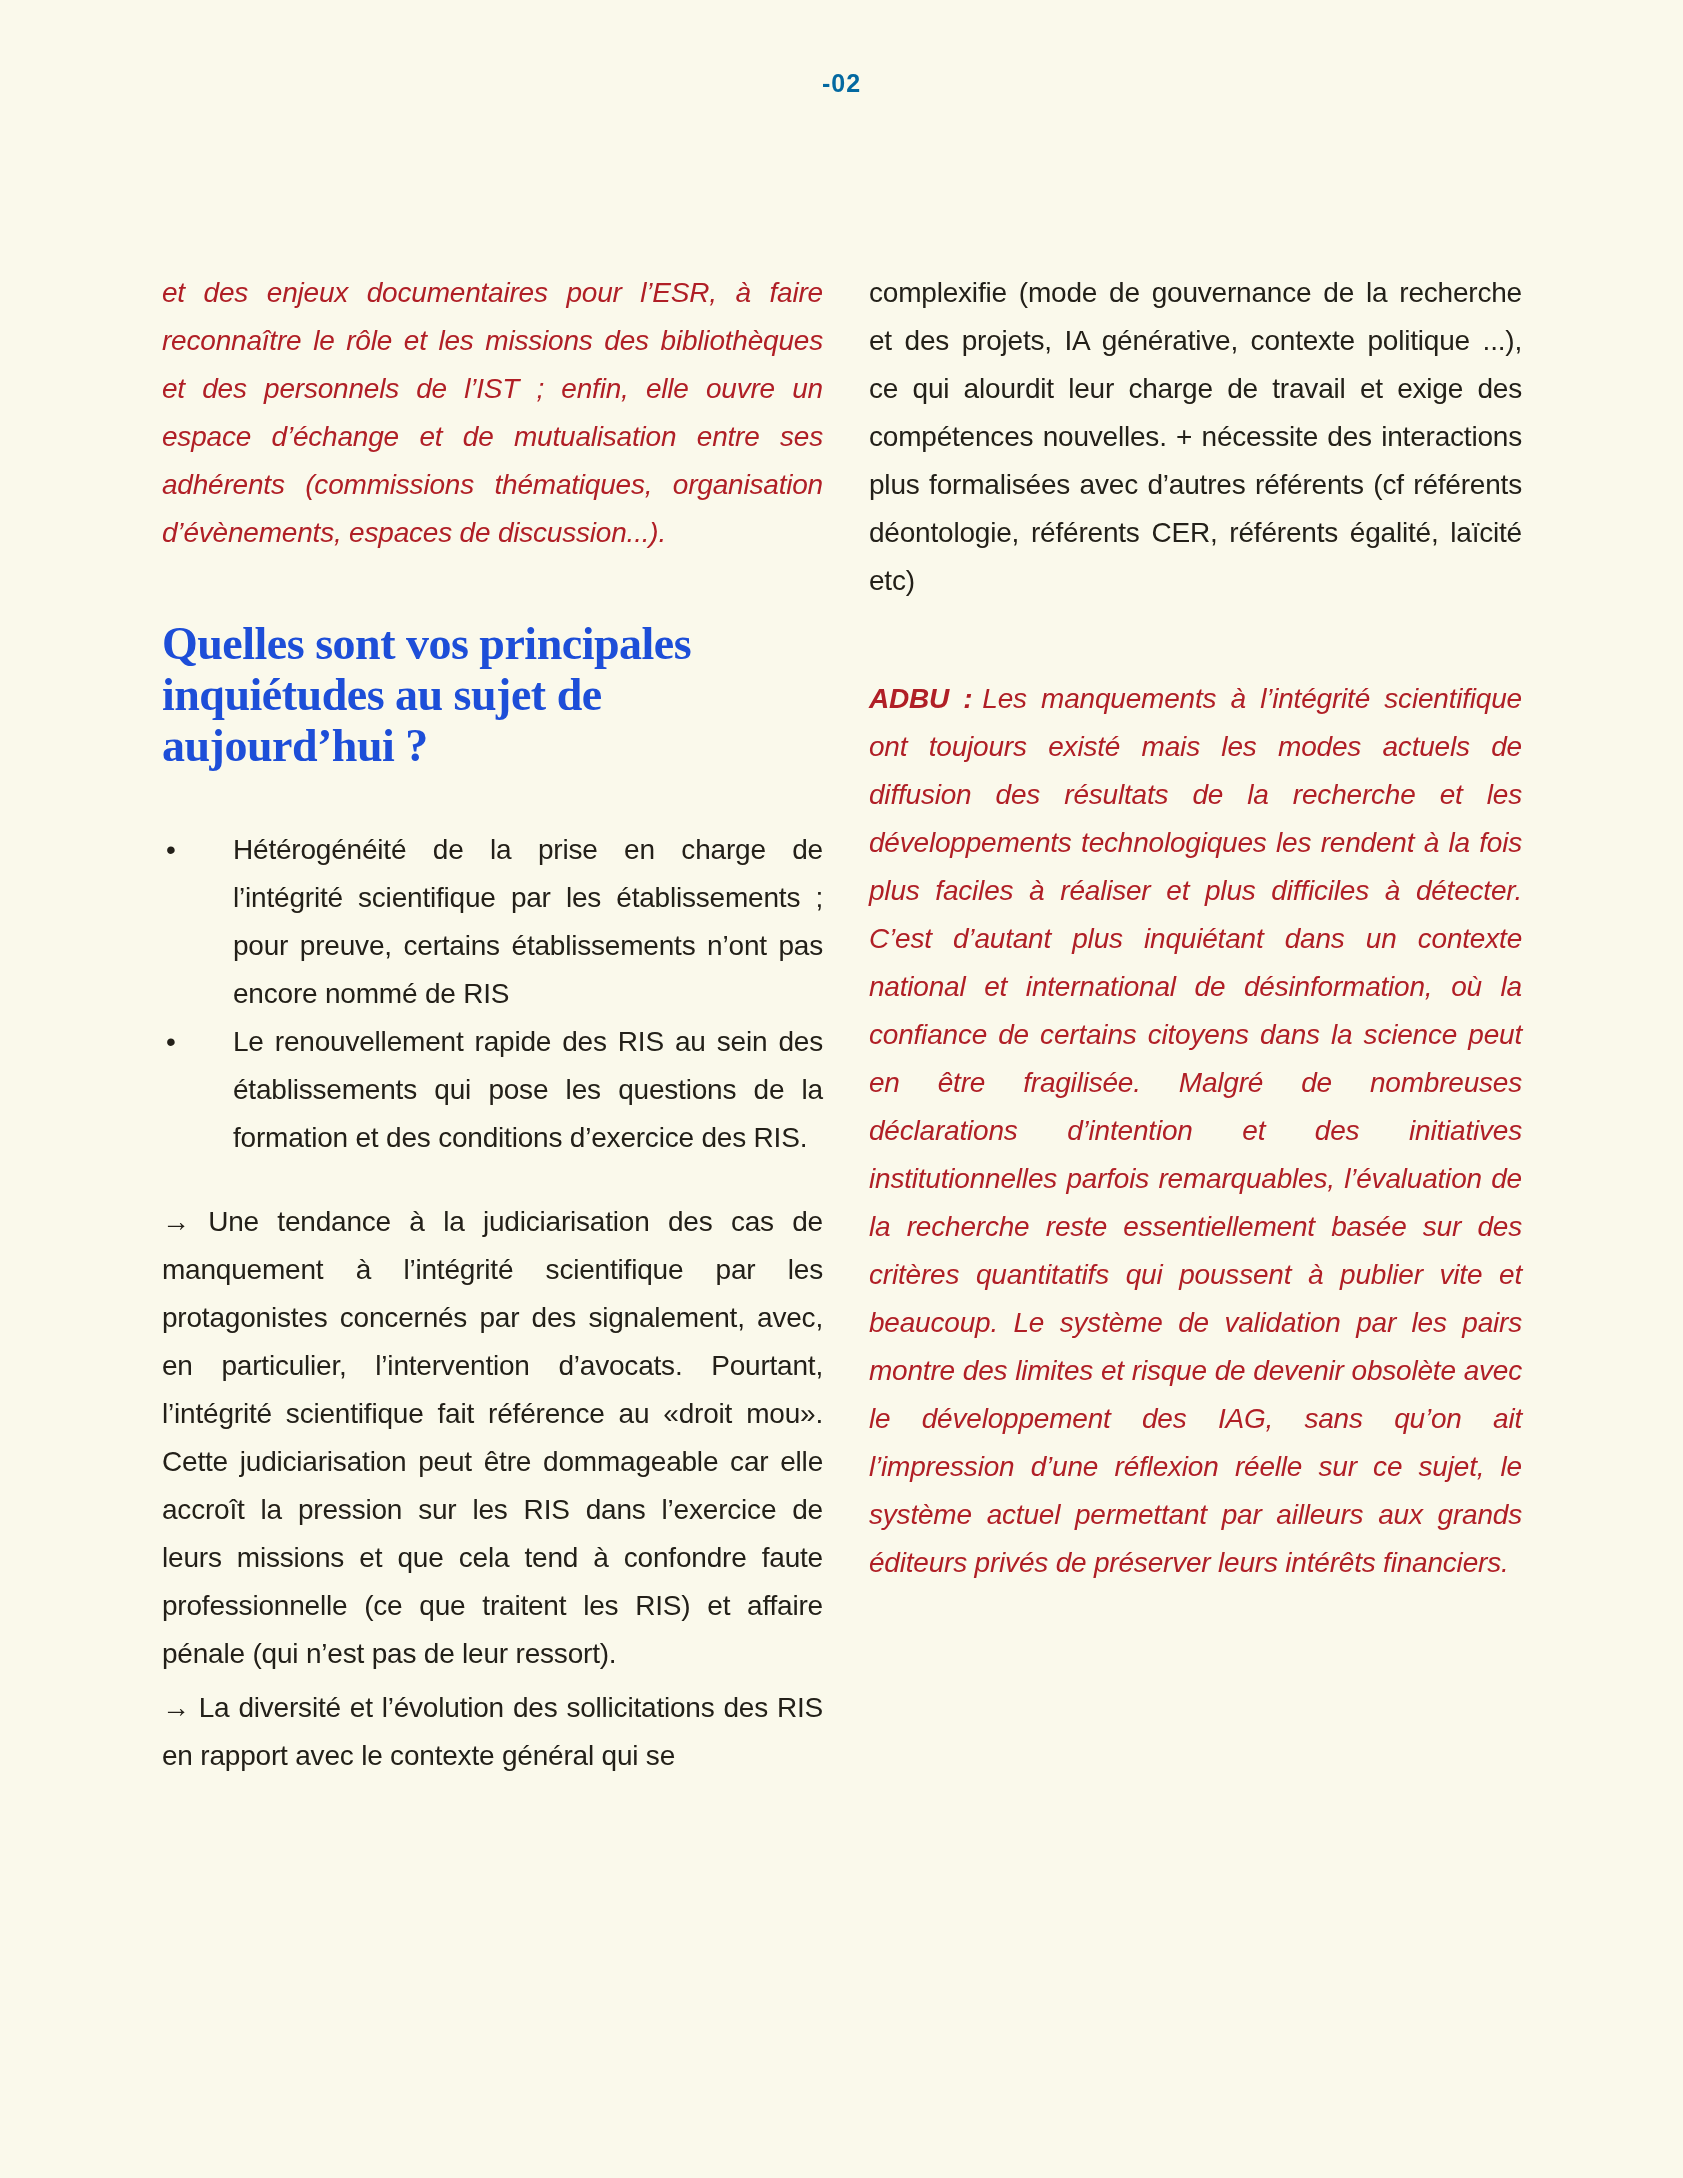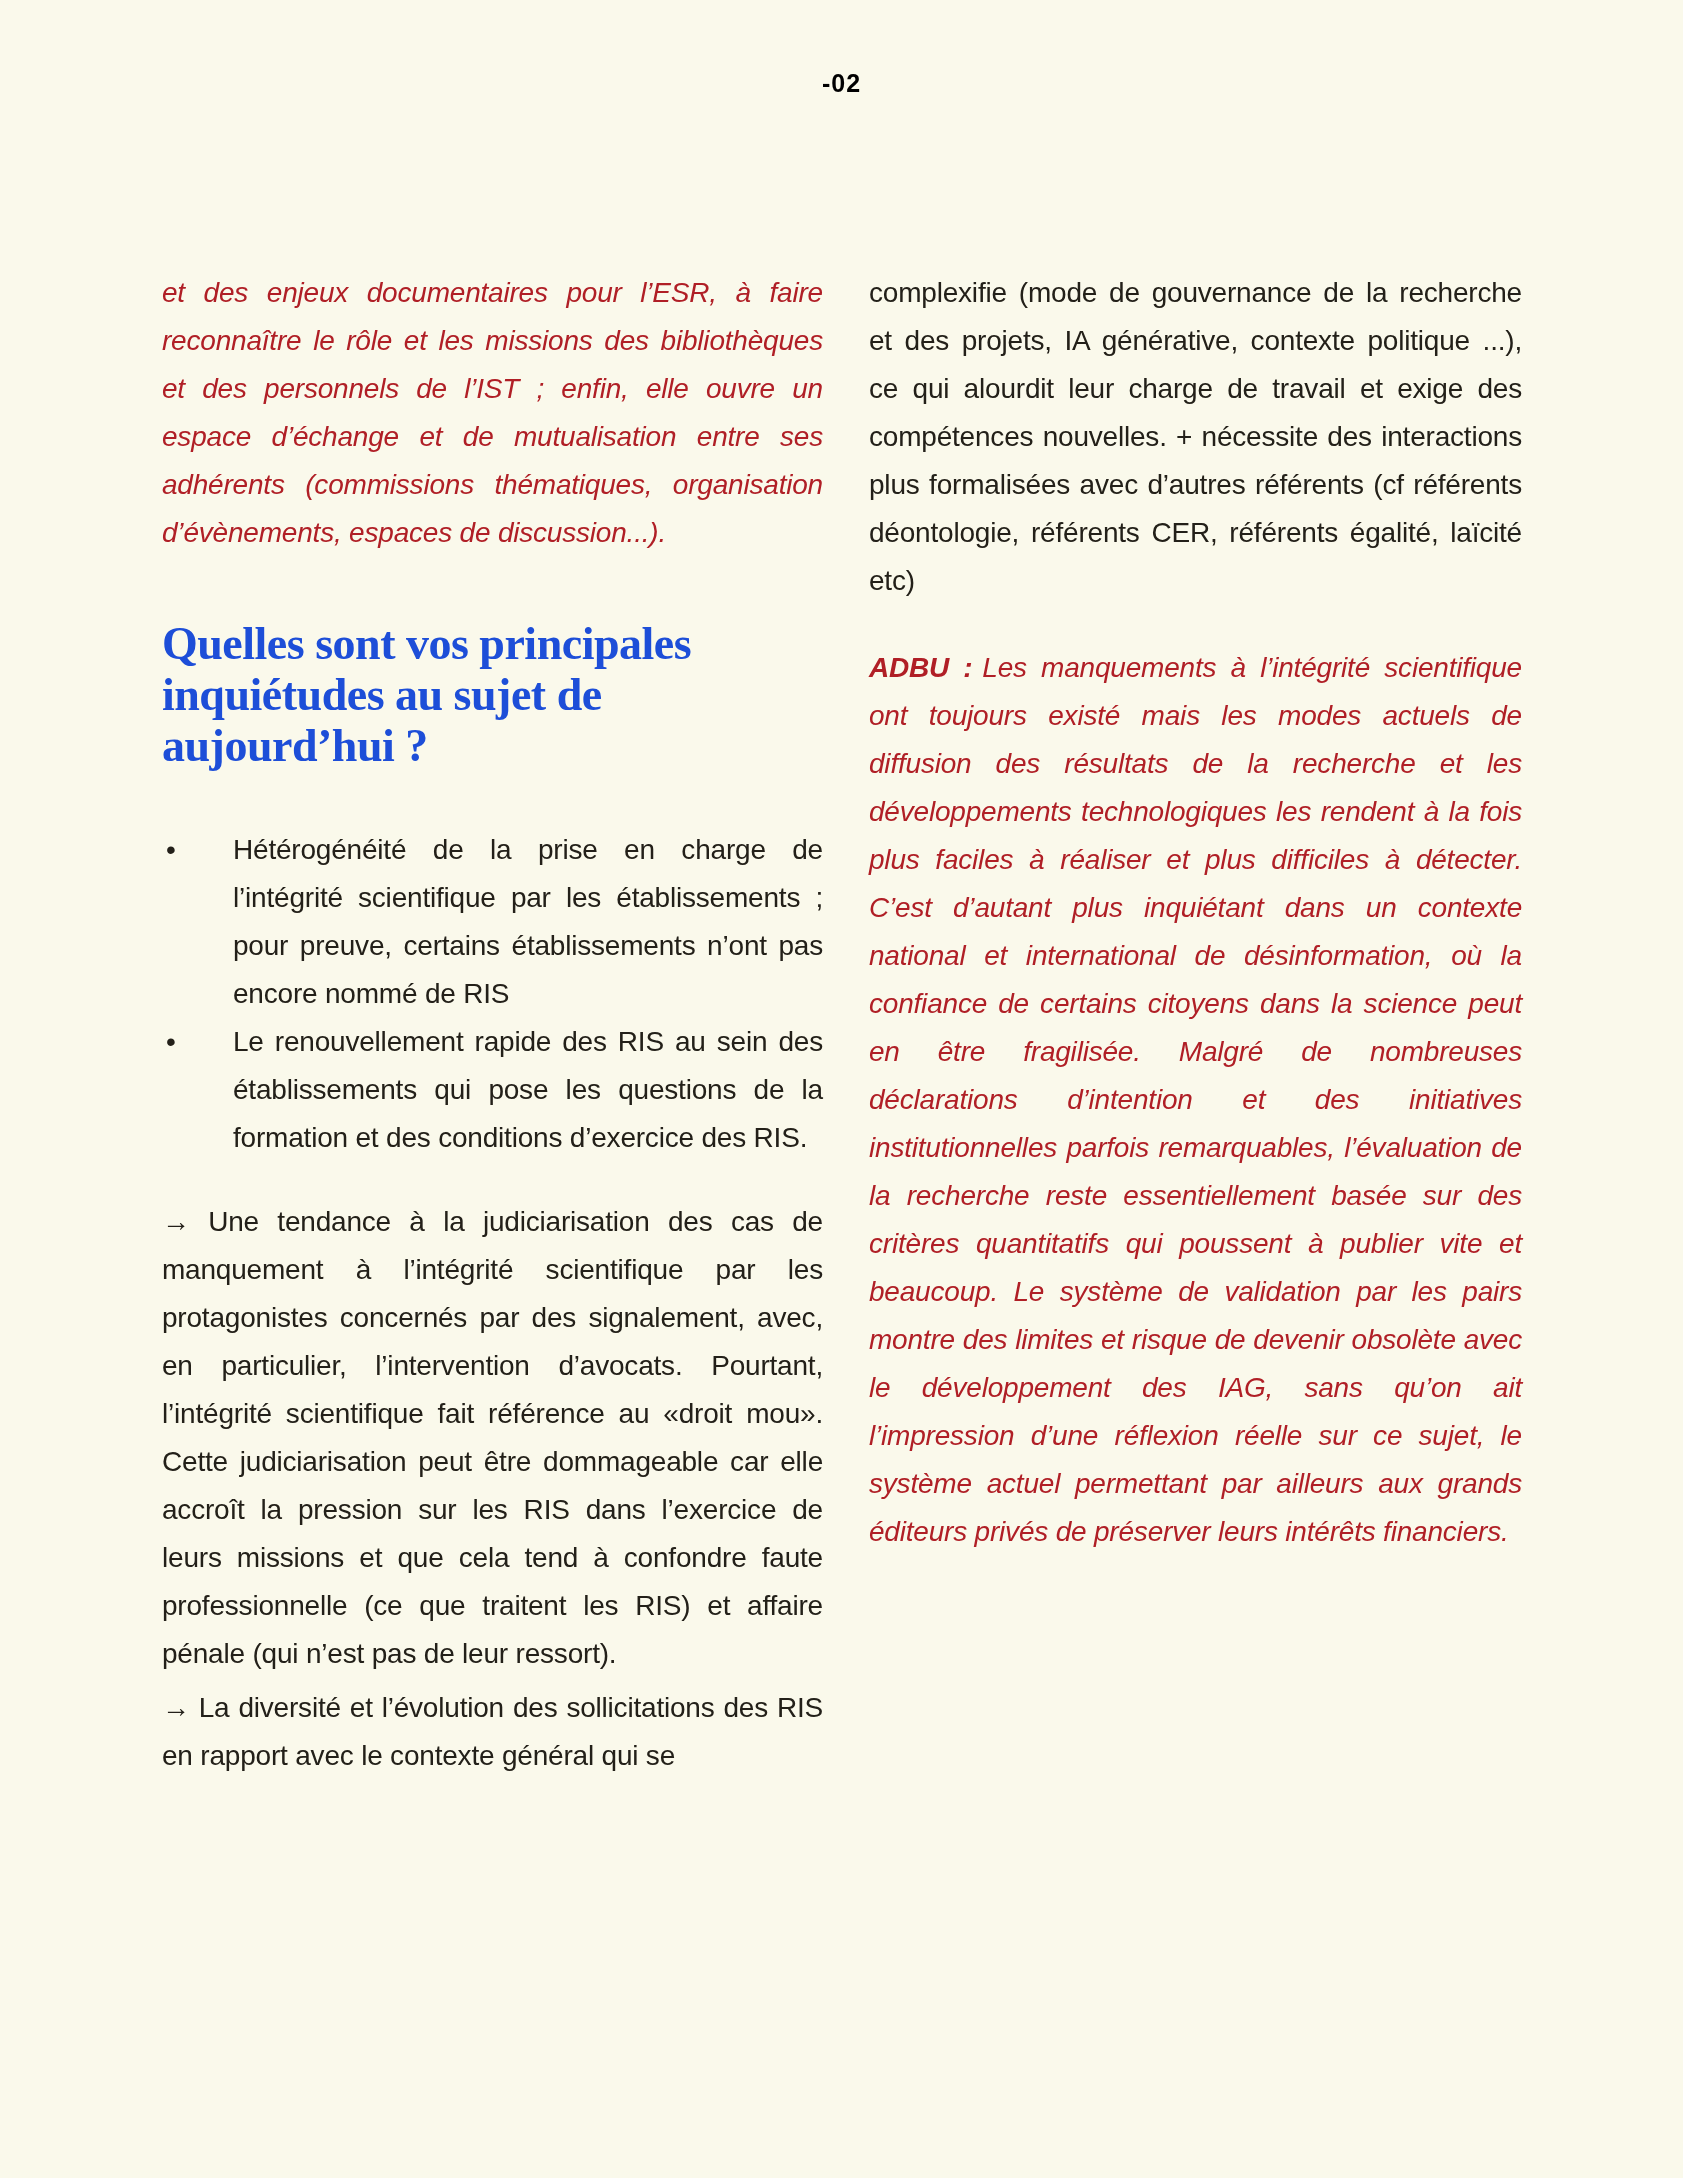--- a/index.html
+++ b/index.html
@@ -17,21 +17,21 @@
   }
   .page-number {
     position: absolute;
     top: 69px;
     left: 0;
     width: 1683px;
     text-align: center;
     font-weight: 700;
     font-size: 25px;
     letter-spacing: 1px;
-    color: #000000;
+    color: #0369a1;
   }
   .col {
     position: absolute;
     top: 269px;
   }
   .col-left  { left: 162px; width: 661px; }
   .col-right { left: 869px; width: 653px; }
 
   .body {
     margin: 0;
@@ -66,21 +66,21 @@
   }
   .bullet-item .bullet {
     position: absolute;
     left: 4px;
     top: 0;
   }
 
   .arrow-2 { margin-top: 6px; }
 
   .gap-1 { margin-top: 48px; }
-  .gap-2 { margin-top: 39px; }
+  .gap-2 { margin-top: 70px; }
 </style>
 </head>
 <body>
 
 <div class="page-number">-02</div>
 
 <div class="col col-left">
 
   <p class="body red intro">et des enjeux documentaires pour l’ESR, à faire reconnaître le rôle et les missions des bibliothèques et des personnels de l’IST ; enfin, elle ouvre un espace d’échange et de mutualisation entre ses adhérents (commissions thématiques, organisation d’évènements, espaces de discussion...).</p>
 

